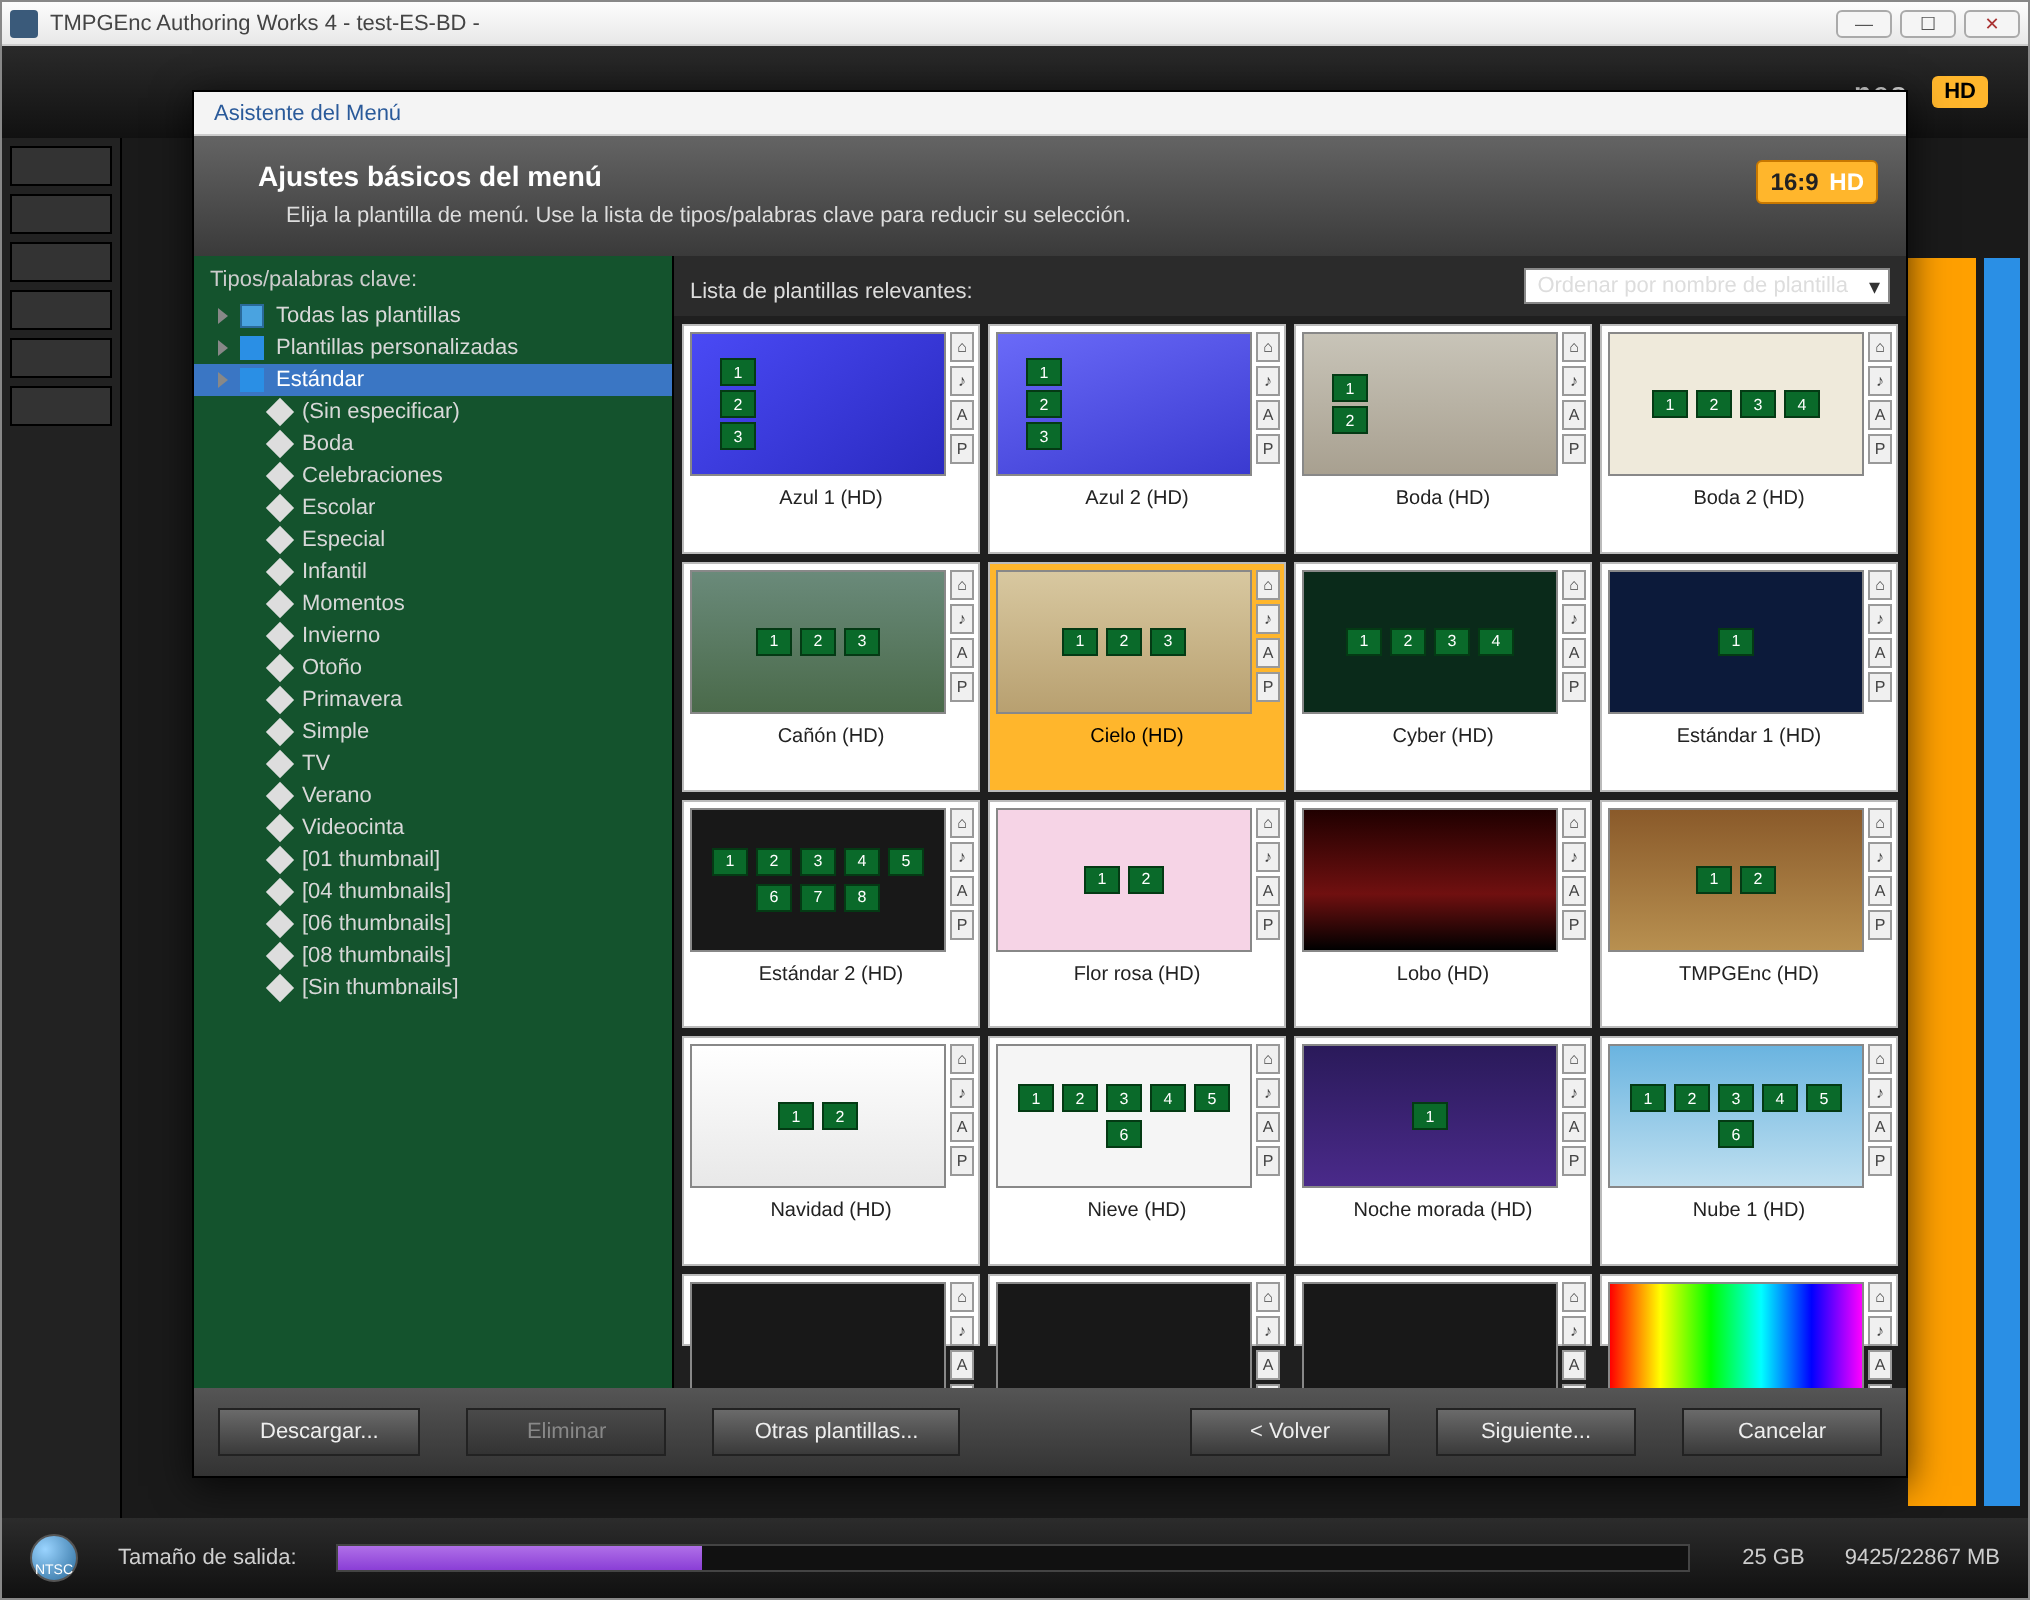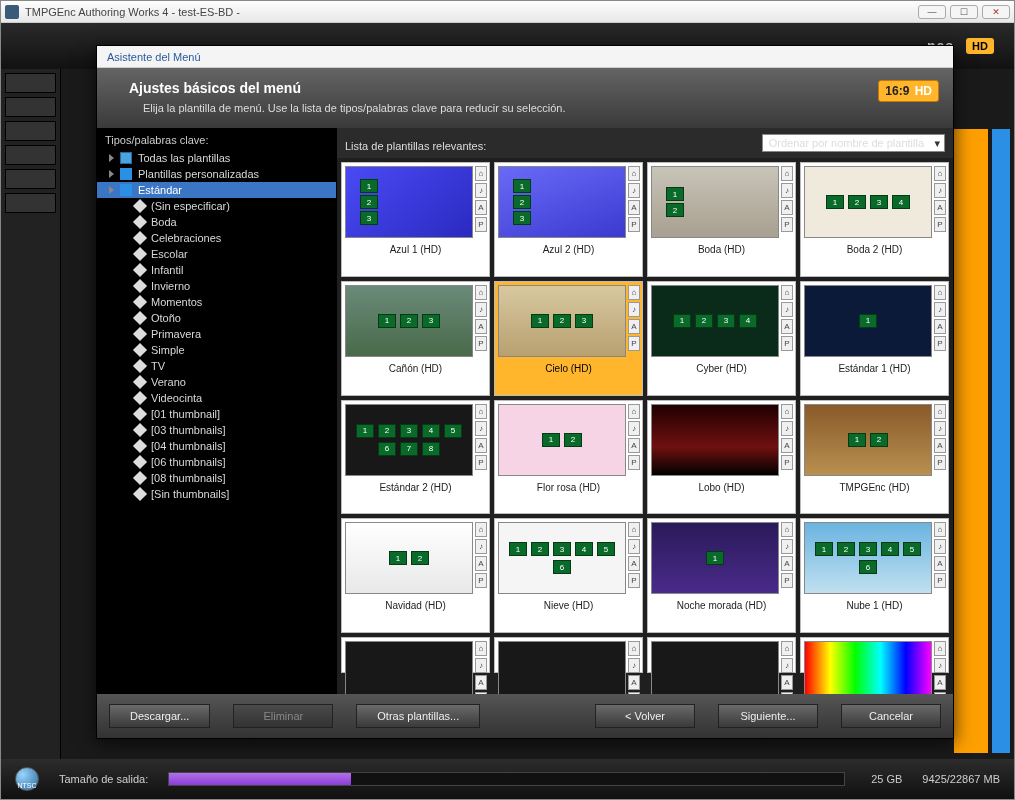--- a/index.html
+++ b/index.html
@@ -139,21 +139,21 @@
   padding: 3px 6px; border-radius: 3px;
   border: 1px solid #c87800;
 }
 .hdbadge span.hd { color: #fff; background: transparent; margin-left: 2px; }
 .wiz-body {
   flex: 1; display: flex; overflow: hidden;
   background: #2b2b2b;
 }
 .sidebar {
   width: 240px;
-  background: #000000;
+  background: #14532d;
   color: #d8d8d8;
   display: flex; flex-direction: column;
   border-right: 1px solid #000;
 }
 .sidebar .label {
   padding: 6px 8px 4px 8px;
   color: #ccc;
 }
 .tree {
   flex: 1; overflow-y: auto;
@@ -347,32 +347,36 @@
               <div class="tree-item child">
                 <span class="ticon tag"></span>
                 <span>Celebraciones</span>
               </div>
               <div class="tree-item child">
                 <span class="ticon tag"></span>
                 <span>Escolar</span>
               </div>
               <div class="tree-item child">
                 <span class="ticon tag"></span>
+                <span>Especial</span>
+              </div>
+              <div class="tree-item child">
+                <span class="ticon tag"></span>
                 <span>Infantil</span>
               </div>
               <div class="tree-item child">
                 <span class="ticon tag"></span>
+                <span>Momentos</span>
+              </div>
+              <div class="tree-item child">
+                <span class="ticon tag"></span>
                 <span>Invierno</span>
               </div>
               <div class="tree-item child">
                 <span class="ticon tag"></span>
-                <span>Momentos</span>
-              </div>
-              <div class="tree-item child">
-                <span class="ticon tag"></span>
                 <span>Otoño</span>
               </div>
               <div class="tree-item child">
                 <span class="ticon tag"></span>
                 <span>Primavera</span>
               </div>
               <div class="tree-item child">
                 <span class="ticon tag"></span>
                 <span>Simple</span>
               </div>
@@ -384,24 +388,20 @@
                 <span class="ticon tag"></span>
                 <span>Verano</span>
               </div>
               <div class="tree-item child">
                 <span class="ticon tag"></span>
                 <span>Videocinta</span>
               </div>
               <div class="tree-item child">
                 <span class="ticon tag"></span>
                 <span>[01 thumbnail]</span>
-              </div>
-              <div class="tree-item child">
-                <span class="ticon tag"></span>
-                <span>[03 thumbnails]</span>
               </div>
               <div class="tree-item child">
                 <span class="ticon tag"></span>
                 <span>[04 thumbnails]</span>
               </div>
               <div class="tree-item child">
                 <span class="ticon tag"></span>
                 <span>[06 thumbnails]</span>
               </div>
               <div class="tree-item child">

